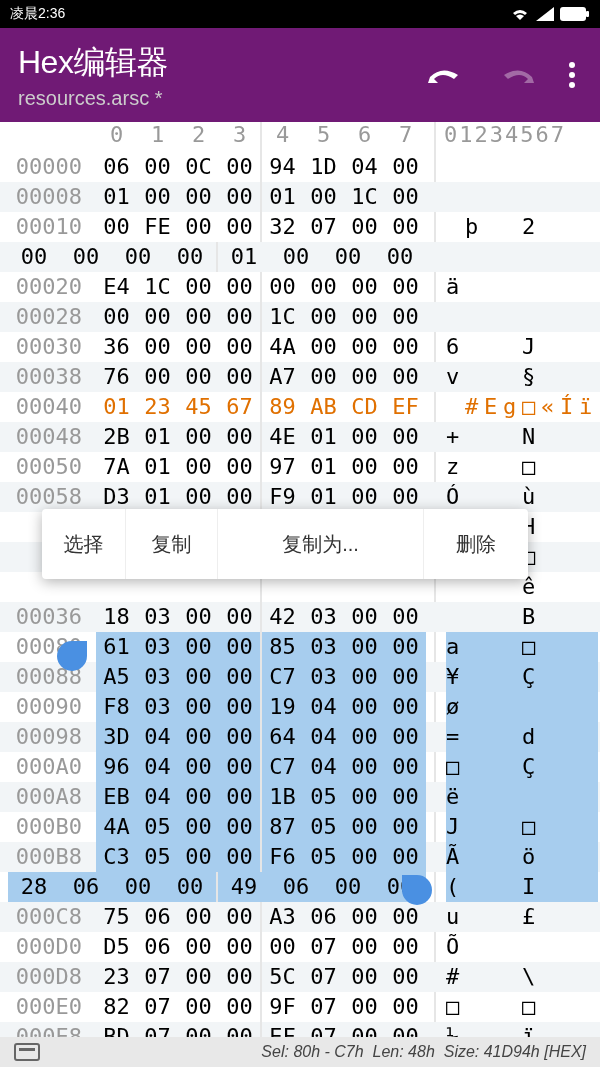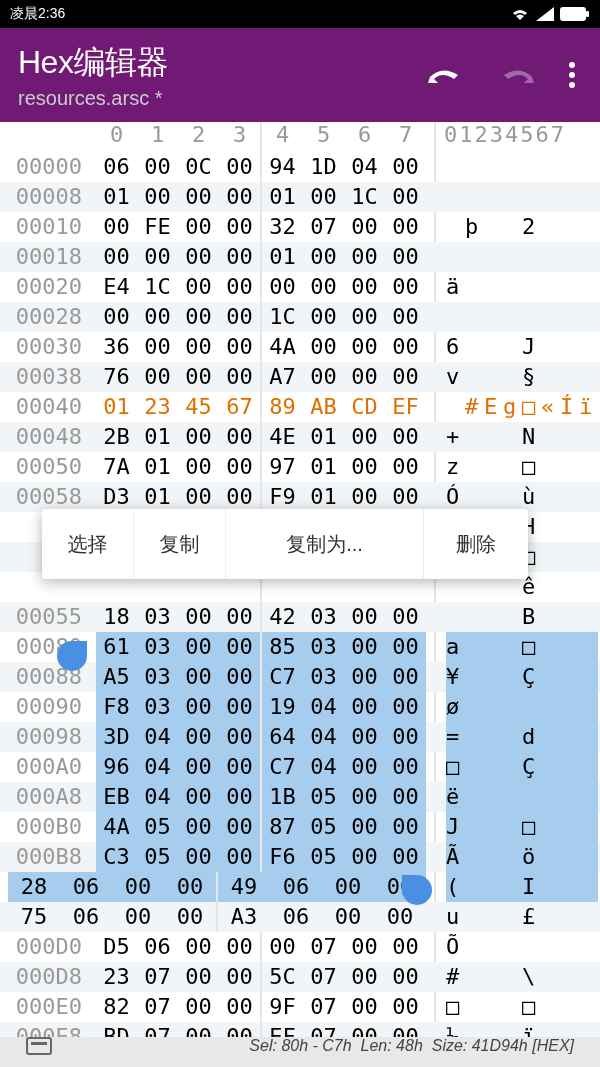--- a/index.html
+++ b/index.html
@@ -35,21 +35,21 @@
   .row .ascii .ac.orange { color: #e07000; }
   .sel-bg { background: #a7cdee; }
   .context-menu { position: absolute; top: 509px; left: 42px; right: 72px; height: 70px; background: #fff; border-radius: 4px; box-shadow: 0 3px 14px rgba(0,0,0,0.3); display: flex; font-size: 20px; color: #333; }
   .menu-item { flex: none; display: flex; align-items: center; justify-content: center; border-right: 1px solid #eee; padding: 0 18px; }
   .menu-item:last-child { border-right: none; }
   .menu-item.wide { flex: 1; }
   .sel-handle { position: absolute; width: 30px; height: 30px; background: #4a90e2; border-radius: 50%; }
   .handle-start { top: 641px; left: 57px; border-top-right-radius: 0; }
   .handle-end { top: 875px; left: 402px; border-top-left-radius: 0; }
   
-  .footer { position: absolute; bottom: 0; left: 0; right: 0; height: 30px; background: #e8e8e8; display: flex; align-items: flex-start; font-size: 16px; font-style: italic; color: #444; padding: 0 26px; }
+  .footer { position: absolute; bottom: 0; left: 0; right: 0; height: 30px; background: #e8e8e8; display: flex; align-items: center; font-size: 16px; font-style: italic; color: #444; padding: 0 14px; }
   .footer .kb { width: 26px; height: 18px; border: 2px solid #666; border-radius: 3px; position: relative; font-style: normal;}
   .footer .kb::after { content:''; position:absolute; top:3px; left:3px; right:3px; height:3px; background:#666; }
   .footer-spacer { flex: 1; }
   svg { display: block; }
 </style>
 </head>
 <body>
 
 <div class="status-bar">
   <div class="status-left">凌晨2:36</div>
@@ -194,21 +194,20 @@
         <div class="ac">þ</div>
         <div class="ac"></div>
         <div class="ac"></div>
         <div class="ac">2</div>
         <div class="ac"></div>
         <div class="ac"></div>
         <div class="ac"></div>
       </div>
     </div>
     <div class="row even">
-      <div class="addr">00018</div>
       <div class="gut"></div>
       <div class="hex">
         <div class="cell">00</div>
         <div class="cell">00</div>
         <div class="cell">00</div>
         <div class="cell">00</div>
         <div class="col-sep"></div>
         <div class="cell">01</div>
         <div class="cell">00</div>
         <div class="cell">00</div>
@@ -518,21 +517,21 @@
         <div class="ac"></div>
         <div class="ac"></div>
         <div class="ac"></div>
         <div class="ac">ê</div>
         <div class="ac"></div>
         <div class="ac"></div>
         <div class="ac"></div>
       </div>
     </div>
     <div class="row even">
-      <div class="addr">00055</div>
+      <div class="addr">00036</div>
       <div class="gut"></div>
       <div class="hex">
         <div class="cell">18</div>
         <div class="cell">03</div>
         <div class="cell">00</div>
         <div class="cell">00</div>
         <div class="col-sep"></div>
         <div class="cell">42</div>
         <div class="cell">03</div>
         <div class="cell">00</div>
@@ -787,20 +786,21 @@
         <div class="ac sel-bg"></div>
         <div class="ac sel-bg"></div>
         <div class="ac sel-bg"></div>
         <div class="ac sel-bg">I</div>
         <div class="ac sel-bg"></div>
         <div class="ac sel-bg"></div>
         <div class="ac sel-bg"></div>
       </div>
     </div>
     <div class="row even">
+      <div class="addr">000C8</div>
       <div class="gut"></div>
       <div class="hex">
         <div class="cell">75</div>
         <div class="cell">06</div>
         <div class="cell">00</div>
         <div class="cell">00</div>
         <div class="col-sep"></div>
         <div class="cell">A3</div>
         <div class="cell">06</div>
         <div class="cell">00</div>
@@ -953,21 +953,21 @@
         <div class="ac"></div>
         <div class="ac"></div>
       </div>
     </div>
   </div>
 
 <div class="sel-handle handle-start"></div>
 <div class="sel-handle handle-end"></div>
 
 <div class="context-menu">
-  <div class="menu-item" style="width:92px">选择</div>
+  <div class="menu-item" style="width:84px">选择</div>
   <div class="menu-item" style="width:92px">复制</div>
   <div class="menu-item wide">复制为...</div>
   <div class="menu-item" style="width:104px">删除</div>
 </div>
 
 <div class="footer">
   <span class="kb"></span>
   <span class="footer-spacer"></span>
   <span>Sel: 80h - C7h</span>
   <span>&nbsp;&nbsp;</span>

